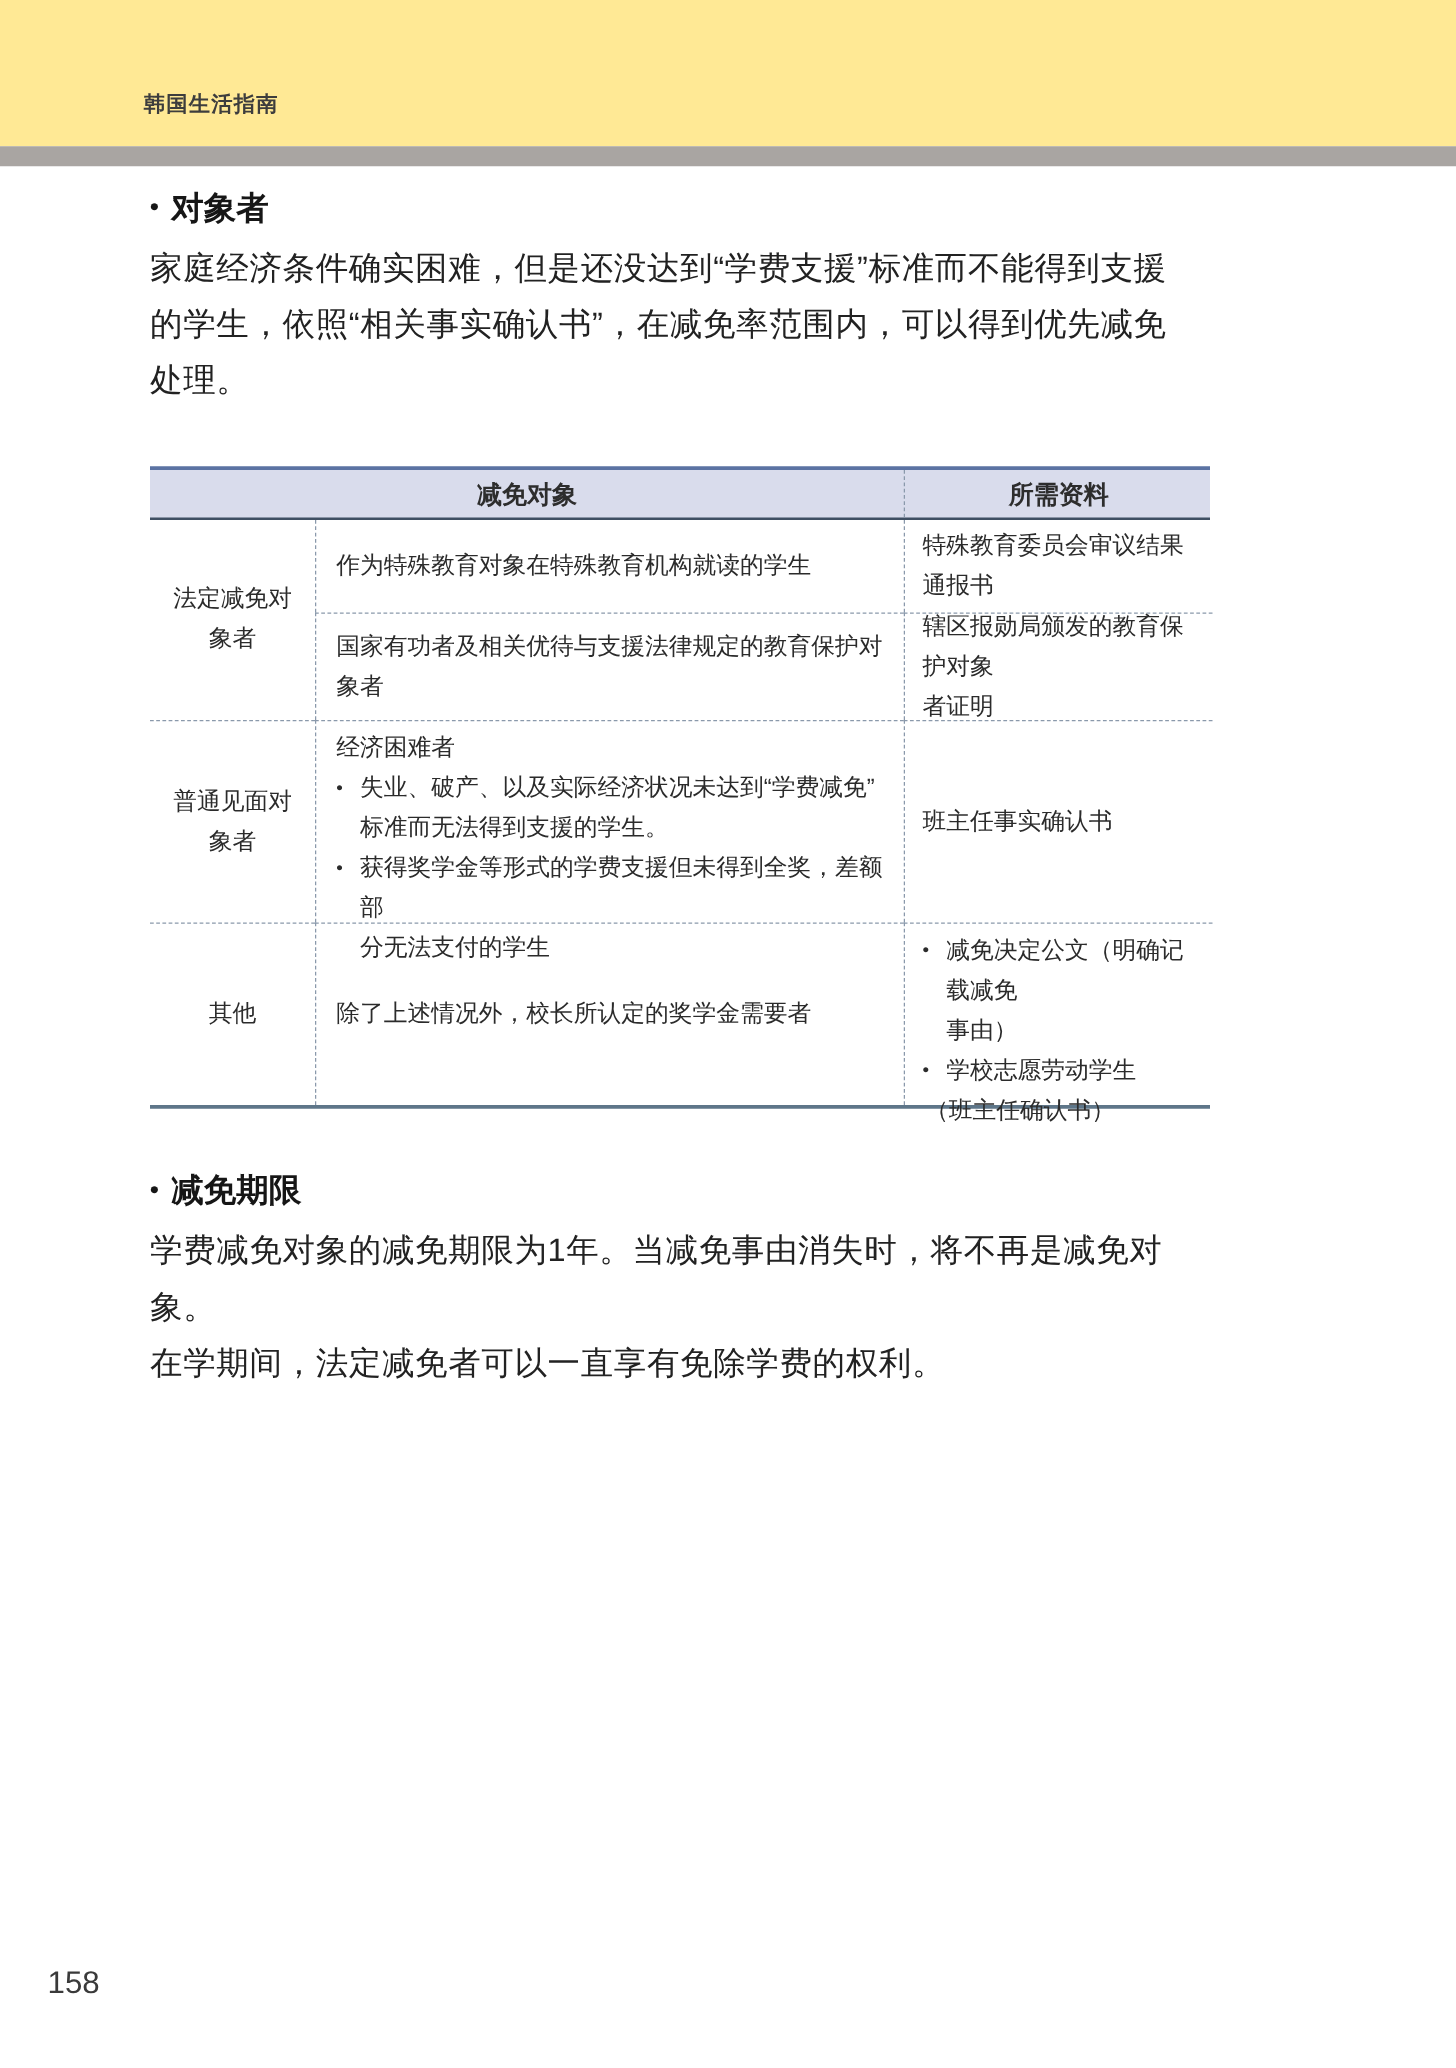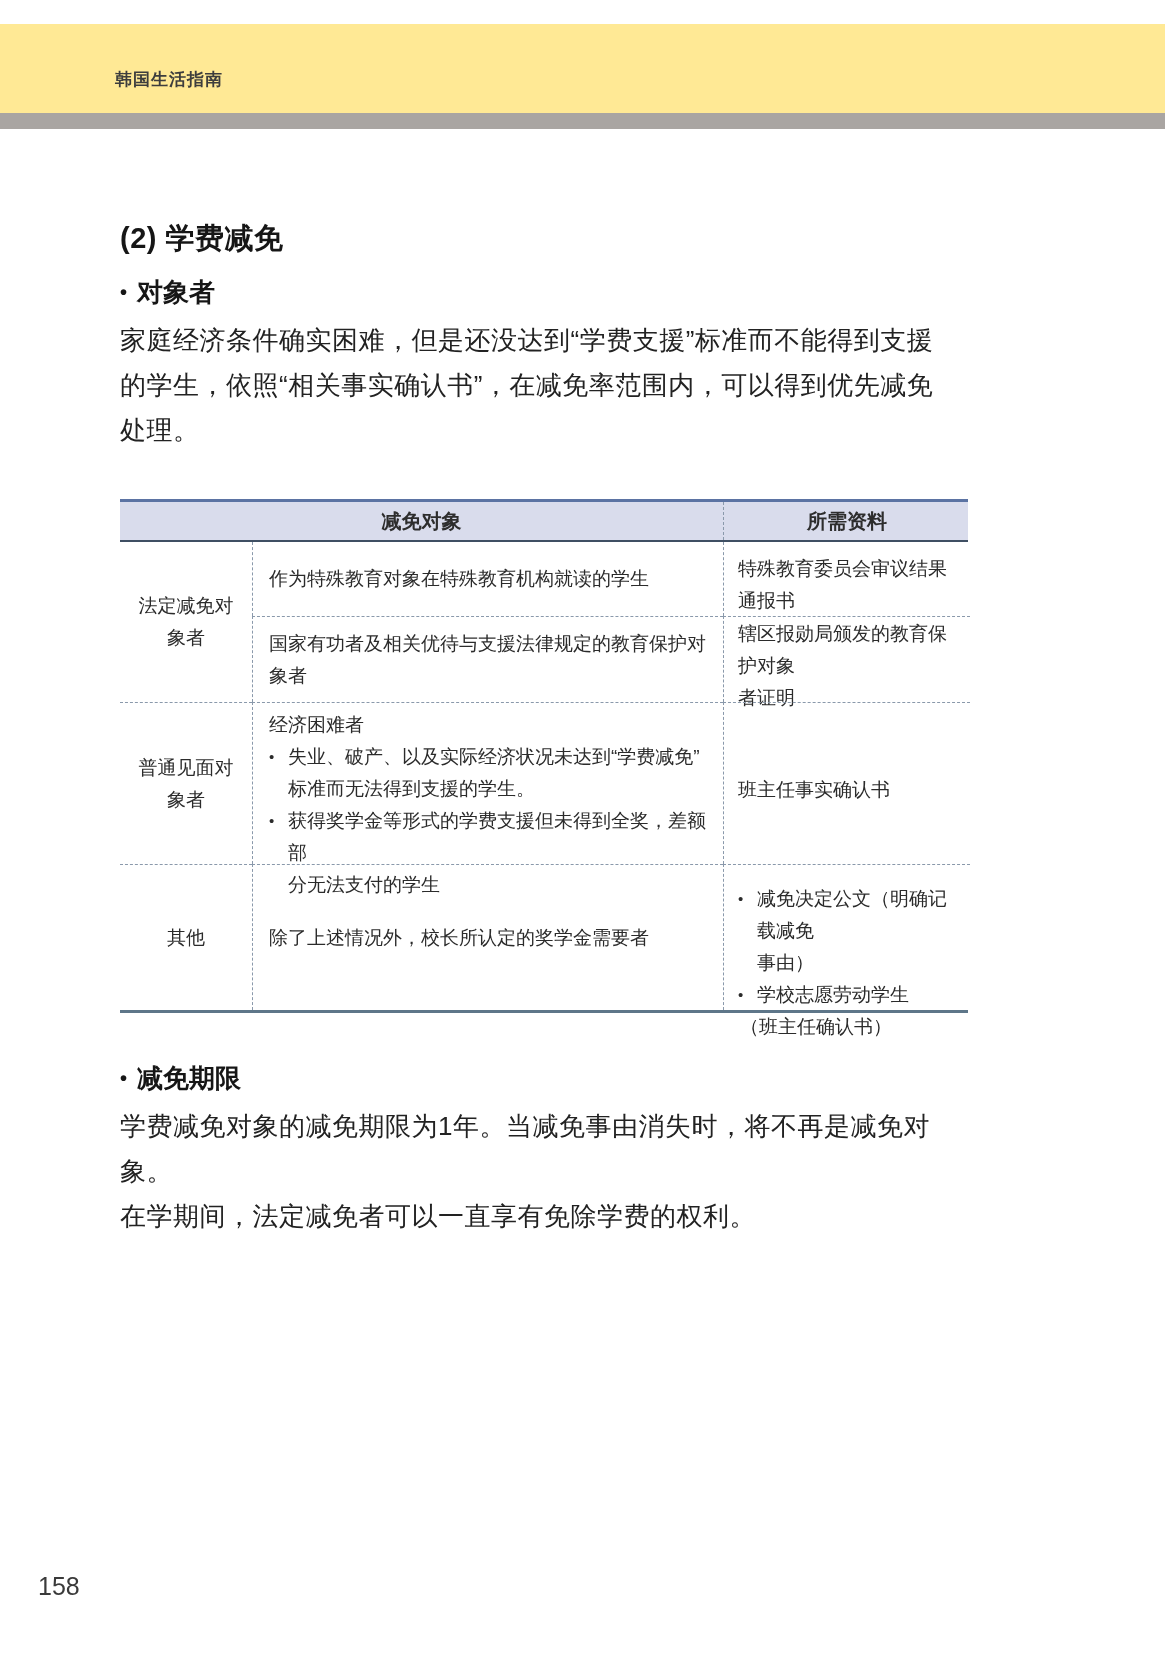--- a/index.html
+++ b/index.html
@@ -2,41 +2,41 @@
 <html><head>
 <meta charset="utf-8">
 <style>
   html,body{margin:0;padding:0;background:#e8e8e8;}
   .page{
     position:relative;width:1165px;height:1654px;background:#ffffff;
     font-family:"Liberation Sans","DejaVu Sans",sans-serif;color:#1f1f1f;
     overflow:hidden;margin:0 auto;
   }
   
-  .band{height:89px;background:#ffe995;display:flex;align-items:flex-end;margin-top:24px;}
+  .band{height:117px;background:#ffe995;display:flex;align-items:flex-end;}
   .band-label{padding:0 0 22px 115px;font-size:17px;font-weight:600;color:#3d3d3d;letter-spacing:1px;}
   .gray-rule{height:16px;background:#a9a5a2;}
 
   .content{padding:0 197px 0 120px;}
   .sec-title{margin-top:90px;font-size:29px;font-weight:600;color:#161616;letter-spacing:0.5px;}
   .sub-head{margin-top:16px;font-size:26px;font-weight:600;color:#161616;display:flex;align-items:center;}
   .sub-head .mk{font-size:20px;margin-right:10px;}
   .para{margin-top:8px;font-size:26px;line-height:45px;color:#222;white-space:pre-line;letter-spacing:0.5px;}
 
   
   .tbl{margin-top:46px;border-top:3px solid #5b73a3;border-bottom:3px solid #5e7689;}
   .thead{display:grid;grid-template-columns:603px 247px;background:#d9dcec;border-bottom:2px solid #3f4f63;}
   .th{height:38px;display:flex;align-items:center;justify-content:center;
       font-size:20px;font-weight:600;color:#2d2d2d;}
   .th.docs{border-left:1px dashed #8a99ab;}
   .tbody{display:grid;grid-template-columns:132px 471px 247px;grid-template-rows:74px 86px 162px 146px;}
   .cell{display:flex;align-items:center;font-size:19px;line-height:32px;color:#2b2b2b;}
   .cell.cat{justify-content:center;text-align:center;white-space:pre-line;}
   .cell.c2{padding:6px 14px 6px 16px;border-left:1px dashed #8a99ab;white-space:pre-line;}
-  .cell.c3{padding:18px 10px 6px 14px;border-left:1px dashed #8a99ab;white-space:pre-line;}
+  .cell.c3{padding:6px 10px 6px 14px;border-left:1px dashed #8a99ab;white-space:pre-line;}
   .dash-top{border-top:1px dashed #8a99ab;}
   .cell.stack{flex-direction:column;align-items:flex-start;justify-content:flex-start;}
   .bullet{display:flex;}
   .bullet .mk{width:19px;flex:none;font-size:15px;line-height:32px;}
   .bullet .tx{white-space:pre-line;}
   .note{padding-left:2px;white-space:pre-line;}
   .rowspan2{grid-row:1 / 3;grid-column:1;}
   .r1c2{grid-row:1;grid-column:2;} .r1c3{grid-row:1;grid-column:3;}
   .r2c2{grid-row:2;grid-column:2;} .r2c3{grid-row:2;grid-column:3;}
   .r3c1{grid-row:3;grid-column:1;} .r3c2{grid-row:3;grid-column:2;} .r3c3{grid-row:3;grid-column:3;}
@@ -49,21 +49,20 @@
 
 <div class="page">
 
   <div class="band">
     <div class="band-label">韩国生活指南</div>
   </div>
   <div class="gray-rule"></div>
 
   <div class="content">
 
-    <div class="sec-title">(2) 学费减免</div>
 
     <div class="sub-head">
       <span class="mk">•</span>
       <span>对象者</span>
     </div>
 
     <div class="para">家庭经济条件确实困难，但是还没达到“学费支援”标准而不能得到支援
 的学生，依照“相关事实确认书”，在减免率范围内，可以得到优先减免
 处理。</div>
 

